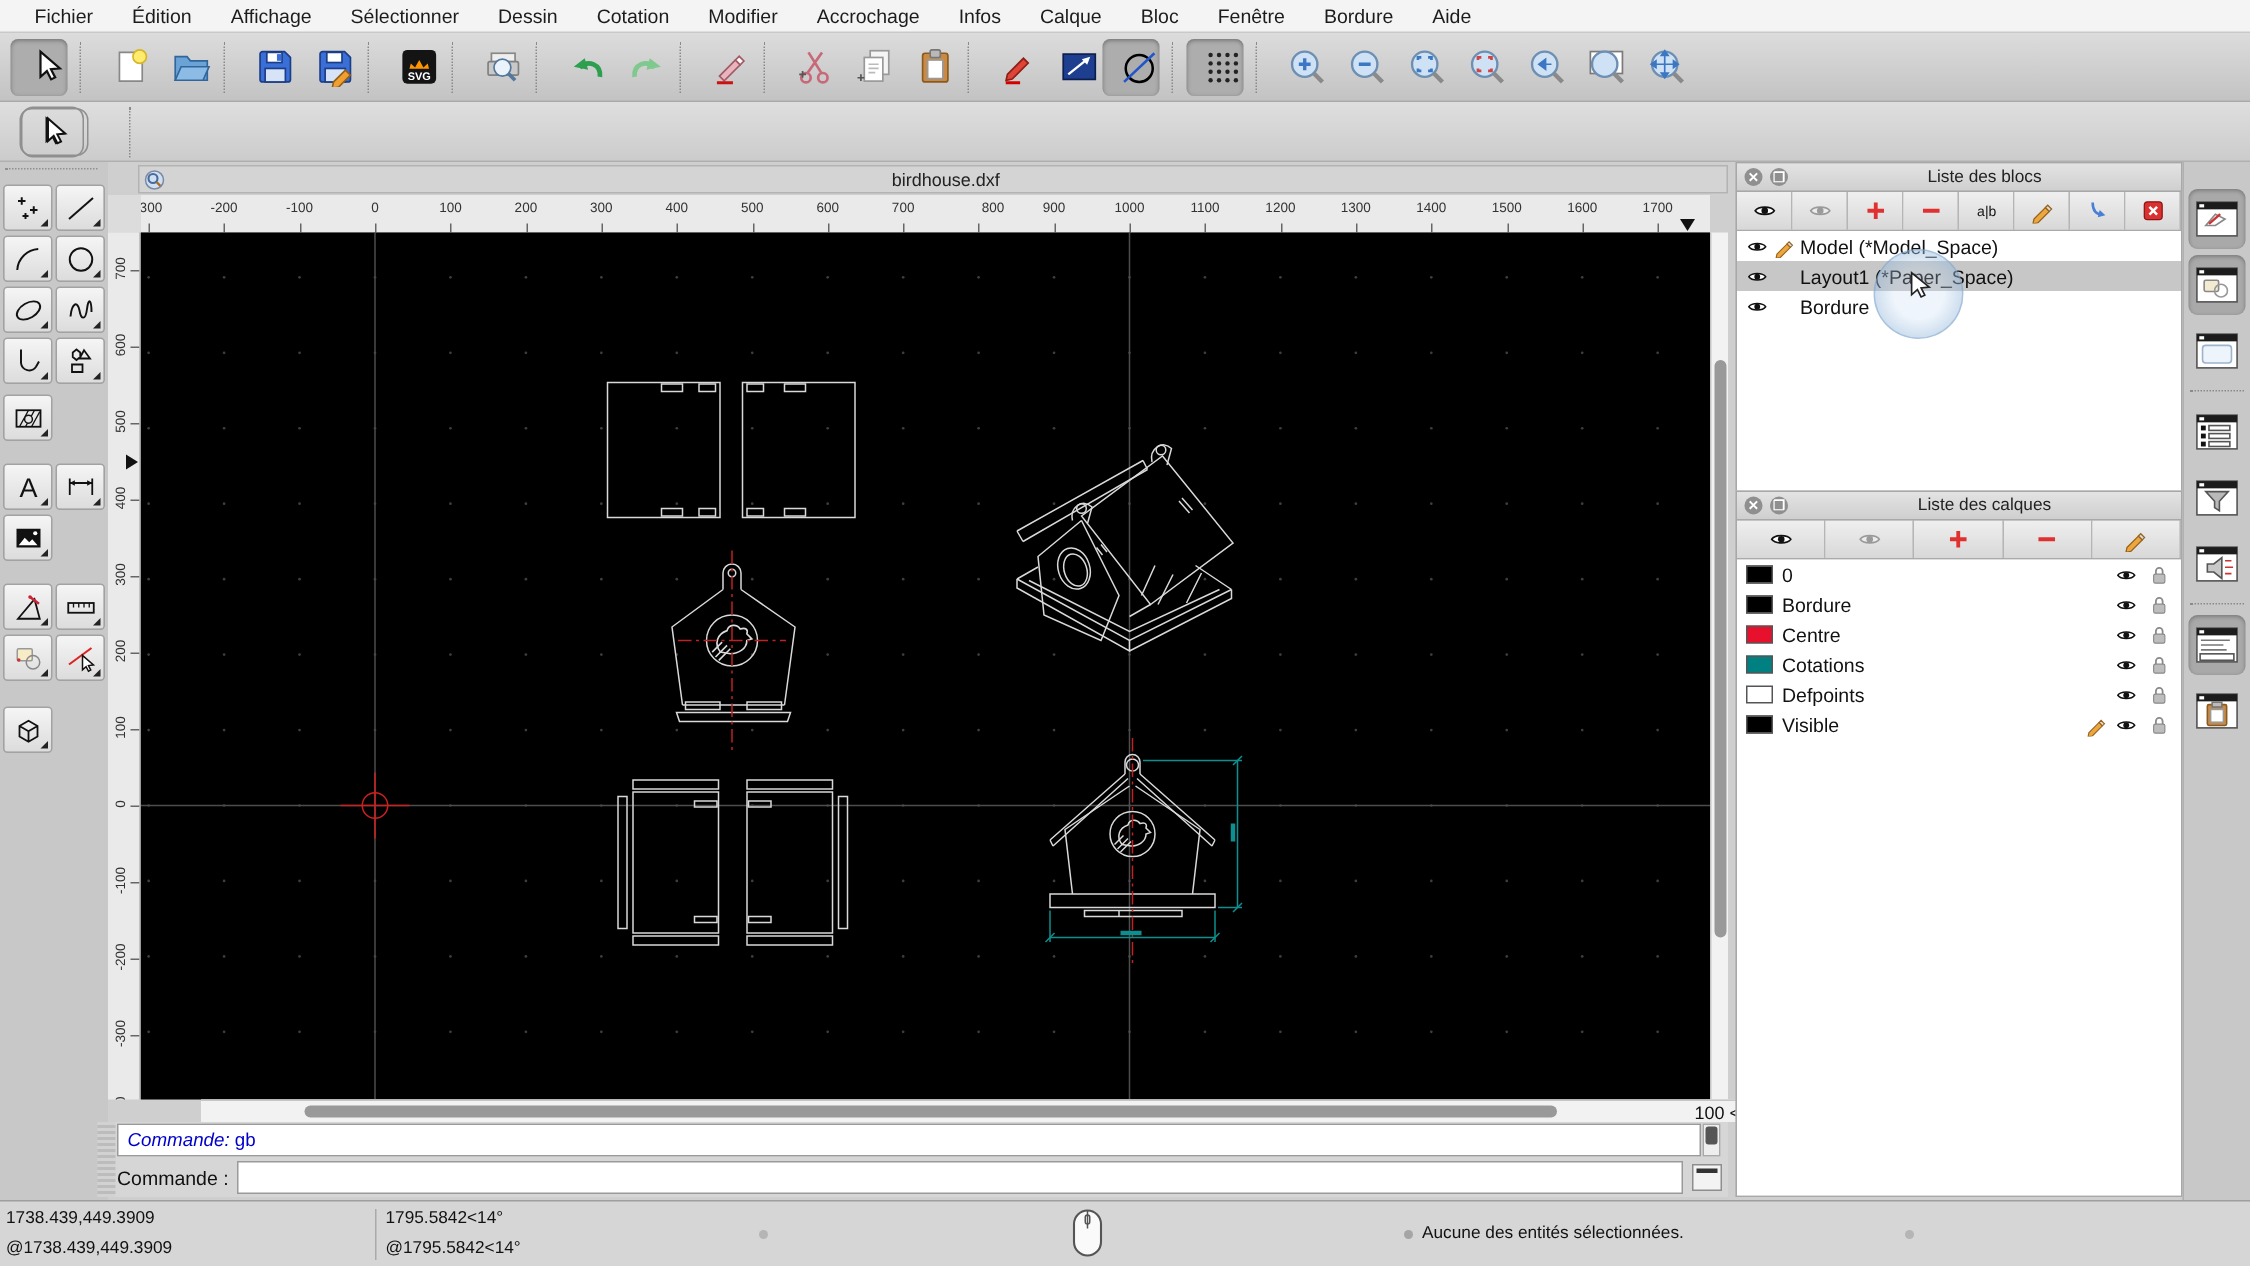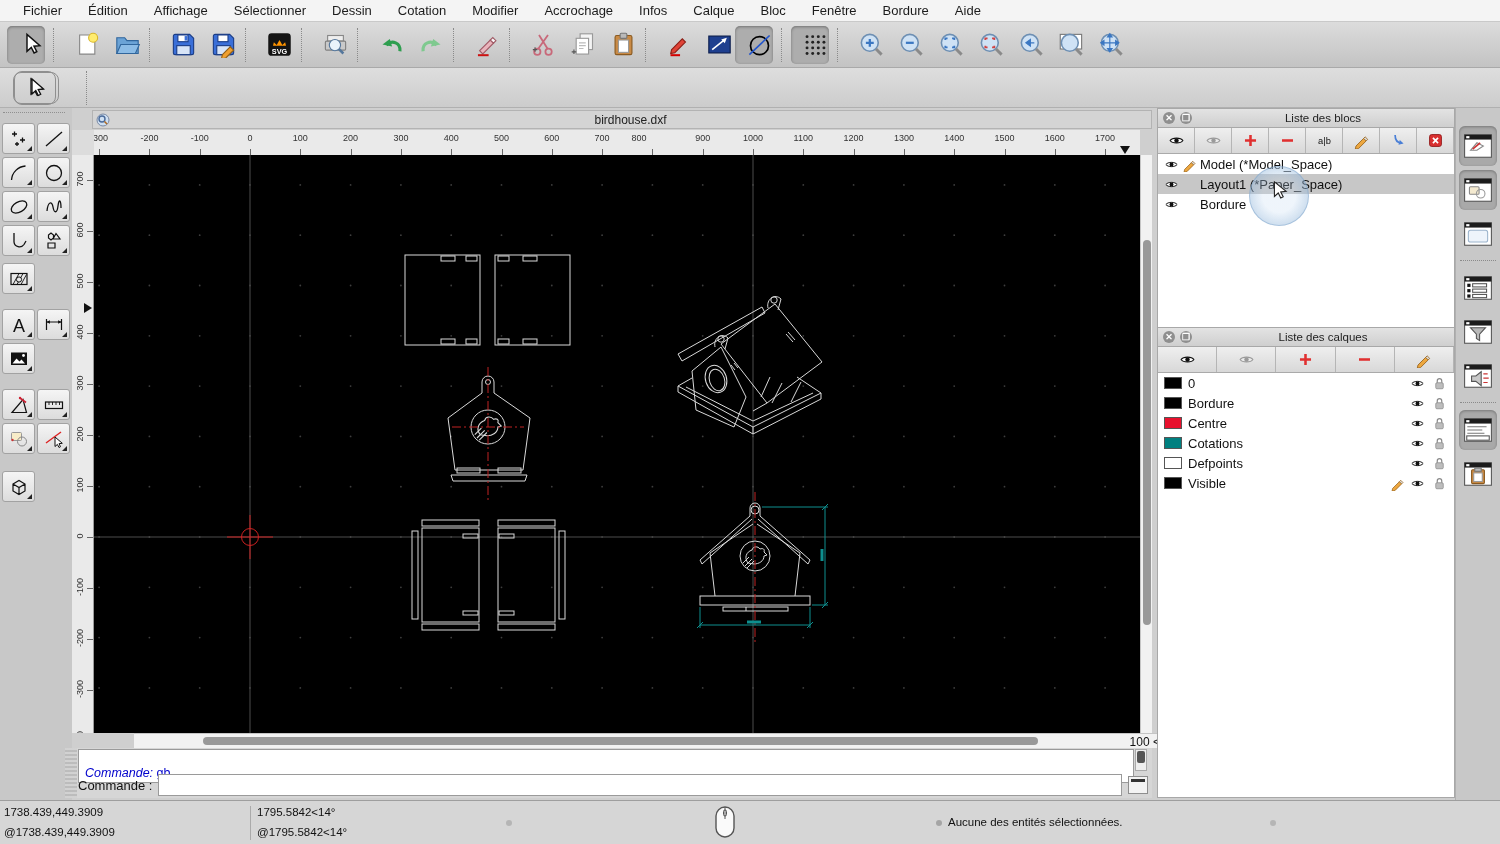--- a/index.html
+++ b/index.html
@@ -48,21 +48,21 @@
   #vscroll{left:1140px;top:155px;width:12px;height:578px;background:#f2f2f2;border-left:1px solid #c5c5c5;box-sizing:border-box;}
   #vscroll .thumb{position:absolute;left:2px;top:85px;width:8px;height:385px;background:#999;border-radius:4px;}
   #hscroll-row{left:94px;top:733px;width:1058px;height:15px;background:#f2f2f2;border-top:1px solid #c5c5c5;box-sizing:border-box;margin-left:40px;}
   #hscroll-track{position:absolute;left:0;top:0;width:984px;height:14px;}
   #hscroll-track .thumb{position:absolute;left:69px;top:3px;width:835px;height:8px;background:#999;border-radius:4px;}
   #grid-status{position:absolute;right:2px;top:1px;font-size:12px;color:#111;}
   
   #command-dock{left:65px;top:748px;width:1087px;height:50px;background:#d6d6d6;}
   #cmd-handle{position:absolute;left:0;top:0;width:12px;height:50px;background:repeating-linear-gradient(#cfcfcf 0 2px,#ababab 2px 4px);opacity:.6;}
   #cmd-history{position:absolute;left:13px;top:1px;width:1056px;height:22px;background:#fff;border:1px solid #9a9a9a;
-               font-size:12.5px;color:#0000cc;padding:16px 6px;box-sizing:border-box;}
+               font-size:12.5px;color:#0000cc;padding:3px 6px;box-sizing:border-box;}
   #cmd-history .pfx{font-style:italic;}
   #cmd-hscroll{position:absolute;left:1070px;top:1px;width:12px;height:22px;background:#eee;border:1px solid #aaa;box-sizing:border-box;}
   #cmd-hscroll .thumb{position:absolute;left:1px;top:1px;width:8px;height:12px;background:#555;border-radius:2px;}
   #cmd-row{position:absolute;left:13px;top:24px;width:1070px;height:26px;display:flex;align-items:center;}
   #cmd-label{font-size:13px;color:#111;margin-right:6px;}
   #cmd-input{flex:1;height:20px;background:#fff;border:1px solid #9a9a9a;font-size:13px;padding:0 4px;font-family:"Liberation Sans",sans-serif;}
   #cmd-winbtn{width:18px;height:16px;margin-left:6px;background:#f3f3f3;border:1px solid #8e8e8e;position:relative;}
   #cmd-winbtn:before{content:"";position:absolute;left:2px;top:2px;right:2px;height:3px;background:#333;}
   
   .panel{background:#c6c6c6;border:1px solid #a8a8a8;box-sizing:border-box;}
@@ -469,21 +469,21 @@
       <span class="rlabel-h" style="left: 306.9px;">300</span>
       <span class="rtick-h" style="left: 306.9px;"></span>
       <span class="rlabel-h" style="left: 357.2px;">400</span>
       <span class="rtick-h" style="left: 357.2px;"></span>
       <span class="rlabel-h" style="left: 407.5px;">500</span>
       <span class="rtick-h" style="left: 407.5px;"></span>
       <span class="rlabel-h" style="left: 457.8px;">600</span>
       <span class="rtick-h" style="left: 457.8px;"></span>
       <span class="rlabel-h" style="left: 508.1px;">700</span>
       <span class="rtick-h" style="left: 508.1px;"></span>
-      <span class="rlabel-h" style="left: 535px; padding-left: 20px;">800</span>
+      <span class="rlabel-h" style="left: 558px; padding-left: 20px;">800</span>
       <span class="rtick-h" style="left: 558.4px;"></span>
       <span class="rlabel-h" style="left: 608.7px;">900</span>
       <span class="rtick-h" style="left: 608.7px;"></span>
       <span class="rlabel-h" style="left: 659px;">1000</span>
       <span class="rtick-h" style="left: 659px;"></span>
       <span class="rlabel-h" style="left: 709.3px;">1100</span>
       <span class="rtick-h" style="left: 709.3px;"></span>
       <span class="rlabel-h" style="left: 759.6px;">1200</span>
       <span class="rtick-h" style="left: 759.6px;"></span>
       <span class="rlabel-h" style="left: 809.9px;">1300</span>

